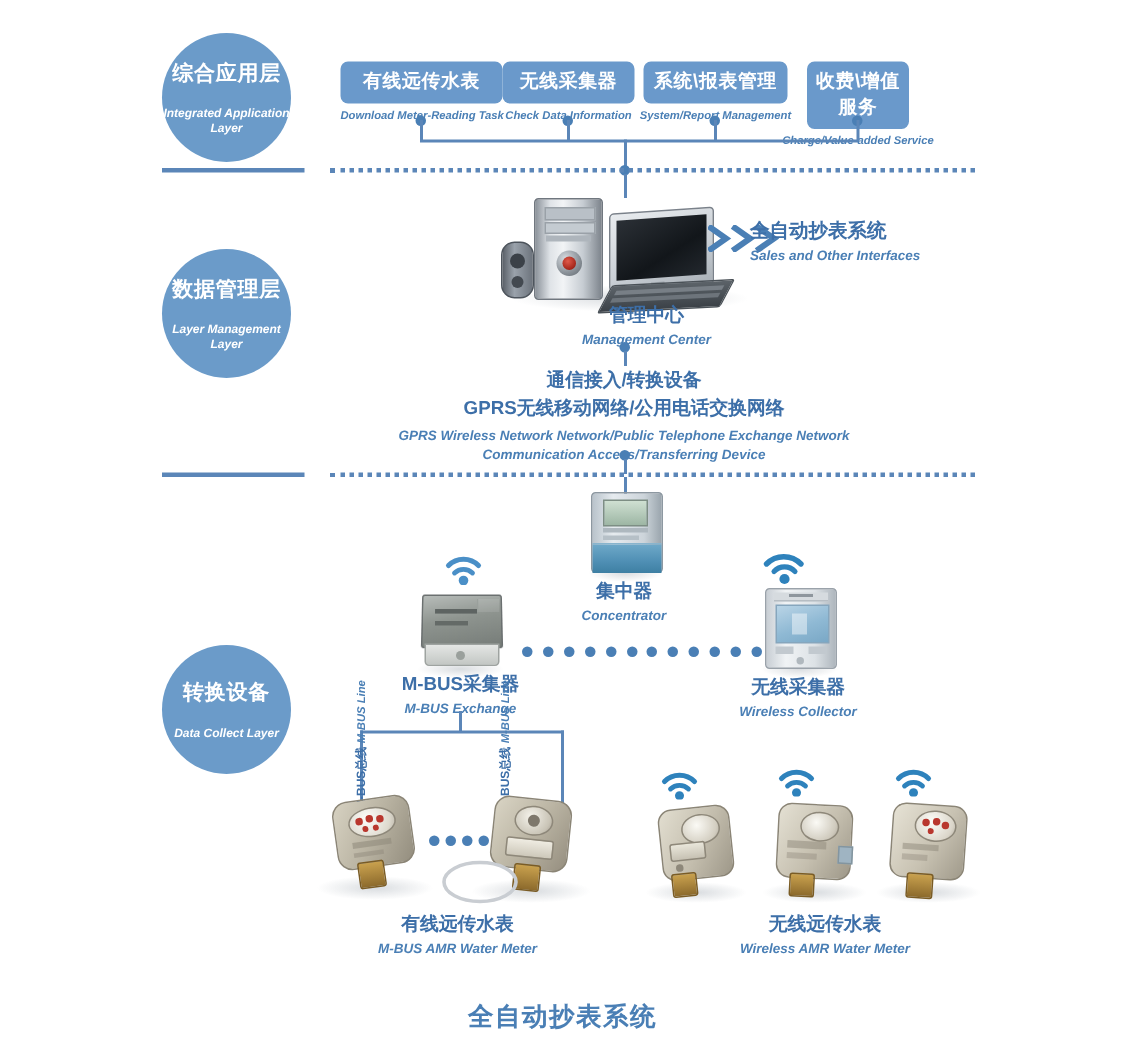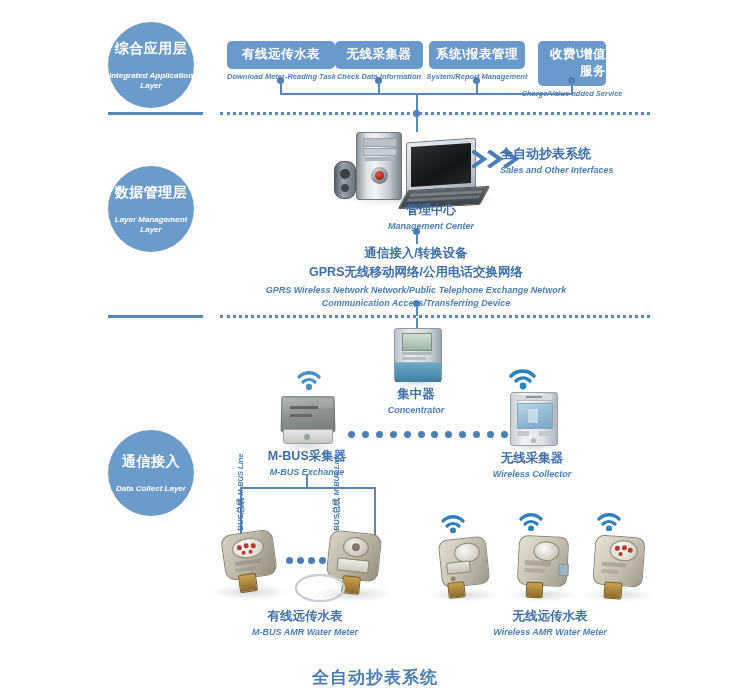--- a/index.html
+++ b/index.html
@@ -177,21 +177,21 @@
   </div>
   <div class="abs topcol" style="left:325px; top:41px;">
     <div class="topbox" style="margin:0 10px;">无线采集器</div>
     <div class="topbox-en">Check Data Information</div>
   </div>
   <div class="abs topcol" style="left:423px; top:41px;">
     <div class="topbox" style="margin:0 6px;">系统\报表管理</div>
     <div class="topbox-en">System/Report Management</div>
   </div>
   <div class="abs topcol" style="left:518px; top:41px;">
-    <div class="topbox" style="margin:0 20px;text-align:right;">收费\增值服务</div>
+    <div class="topbox" style="margin:0 20px;">收费\增值服务</div>
     <div class="topbox-en">Charge/Value-added Service</div>
   </div>
 
   <div class="abs dot" style="left:277px; top:77px;"></div>
   <div class="abs dot" style="left:375px; top:77px;"></div>
   <div class="abs dot" style="left:473px; top:77px;"></div>
   <div class="abs dot" style="left:568px; top:77px;"></div>
 
   <div class="abs hline" style="left:280px; top:93px; width:292px;"></div>
   <div class="abs vline" style="left:280px; top:80px; height:14px;"></div>
@@ -281,21 +281,21 @@
     <div class="net-en">Communication  Access/Transferring Device</div>
   </div>
 
   <div class="abs dot" style="left:413px; top:300px;"></div>
   <div class="abs vline" style="left:416px; top:306px; height:10px;"></div>
 
   <div class="abs rule-solid" style="left:108px; top:315px; width:95px;"></div>
   <div class="abs rule-dotted" style="left:220px; top:315px; width:430px;"></div>
 
   <div class="abs layer-circle" style="left:108px; top:430px;">
-    <div class="cn">通信接入</div>
+    <div class="cn">转换设备</div>
     <div class="en">Data Collect Layer</div>
   </div>
 
   <div class="abs vline" style="left:416px; top:318px; height:12px;"></div>
   <div class="abs" style="left:394px; top:328px; width:46px; height:56px;">
     <div class="abs shadow-oval" style="left:-2px; top:48px; width:50px; height:12px;"></div>
     <div class="abs" style="left:0; top:0; width:46px; height:52px; border-radius:3px;
          background:linear-gradient(90deg,#b9c3cb 0%,#e6ebef 30%,#ccd4da 75%,#9aa5ad 100%);
          border:1px solid #8d98a1;">
       <div class="abs" style="left:7px; top:4px; width:28px; height:16px;

